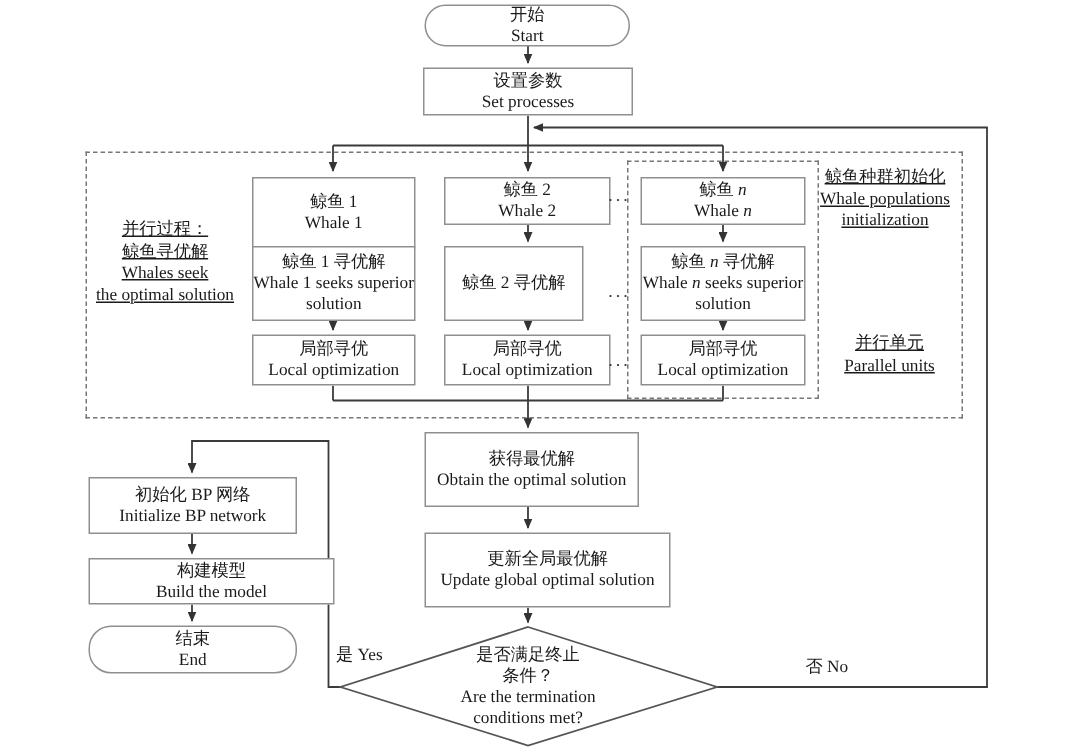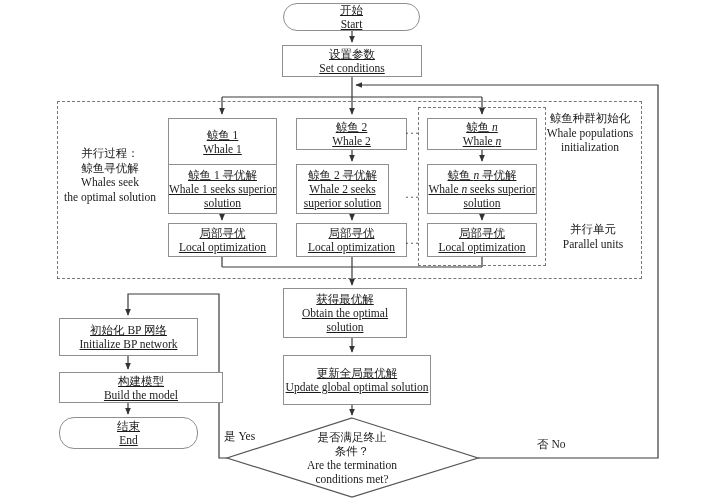--- a/index.html
+++ b/index.html
@@ -7,26 +7,26 @@
     position:relative;width:713px;height:500px;background:#ffffff;
     font-family:"Liberation Serif","DejaVu Serif",serif;color:#1a1a1a;overflow:hidden;
   }
   .wires{position:absolute;left:0;top:0;z-index:1;}
   .dashed-box{position:absolute;border:1px dashed #777;z-index:2;}
   .node{
     position:absolute;z-index:3;background:#fff;border:1.5px solid #8f8f8f;
     display:flex;flex-direction:column;align-items:center;justify-content:center;
     text-align:center;font-size:11.5px;line-height:14px;box-sizing:border-box;
   }
-  .node .ln{display:block;white-space:normal;text-decoration:underline;}
+  .node .ln{display:block;white-space:normal;}
   .stadium{border-radius:15px;}
   .label{
     position:absolute;z-index:3;text-align:center;font-size:11.5px;line-height:14.5px;
   }
-  .label .ln{display:block;white-space:nowrap;}
+  .label .ln{display:block;white-space:nowrap;text-decoration:underline;}
   .small-label{position:absolute;z-index:4;font-size:11.5px;white-space:nowrap;}
   .dots{position:absolute;z-index:3;font-size:12px;letter-spacing:1px;color:#333;}
   .diamond-text{
     position:absolute;z-index:3;display:flex;flex-direction:column;align-items:center;
     justify-content:center;text-align:center;font-size:11.5px;line-height:14px;background:transparent;
   }
   i{font-style:italic;}
 </style>
 </head>
 <body>
@@ -81,21 +81,21 @@
   <div class="dashed-box" style="left:57px;top:101px;width:583px;height:176px"></div>
   <div class="dashed-box" style="left:418px;top:107px;width:126px;height:157px"></div>
 
   <div class="node stadium" style="left:283px;top:3px;width:137px;height:28px">
     <span class="ln">开始</span>
     <span class="ln">Start</span>
   </div>
 
   <div class="node" style="left:282px;top:45px;width:140px;height:32px">
     <span class="ln">设置参数</span>
-    <span class="ln">Set conditions</span>
+    <span class="ln">Set processes</span>
   </div>
 
   <div class="node" style="left:168px;top:118px;width:109px;height:48px">
     <span class="ln">鲸鱼 1</span>
     <span class="ln">Whale 1</span>
   </div>
 
   <div class="node" style="left:296px;top:118px;width:111px;height:32px">
     <span class="ln">鲸鱼 2</span>
     <span class="ln">Whale 2</span>
@@ -106,21 +106,20 @@
     <span class="ln"><span>Whale </span><i>n</i></span>
   </div>
 
   <div class="node" style="left:168px;top:164px;width:109px;height:50px">
     <span class="ln">鲸鱼 1 寻优解</span>
     <span class="ln">Whale 1 seeks superior solution</span>
   </div>
 
   <div class="node" style="left:296px;top:164px;width:93px;height:50px">
     <span class="ln">鲸鱼 2 寻优解</span>
-    <span class="ln">Whale 2 seeks superior solution</span>
   </div>
 
   <div class="node" style="left:427px;top:164px;width:110px;height:50px">
     <span class="ln"><span>鲸鱼 </span><i>n</i><span> 寻优解</span></span>
     <span class="ln"><span>Whale </span><i>n</i><span> seeks superior solution</span></span>
   </div>
 
   <div class="node" style="left:168px;top:223px;width:109px;height:34px">
     <span class="ln">局部寻优</span>
     <span class="ln">Local optimization</span>
@@ -129,26 +128,26 @@
   <div class="node" style="left:296px;top:223px;width:111px;height:34px">
     <span class="ln">局部寻优</span>
     <span class="ln">Local optimization</span>
   </div>
 
   <div class="node" style="left:427px;top:223px;width:110px;height:34px">
     <span class="ln">局部寻优</span>
     <span class="ln">Local optimization</span>
   </div>
 
-  <div class="node" style="left:283px;top:288px;width:124px;height:50px">
+  <div class="node" style="left:283px;top:288px;width:143px;height:50px">
     <span class="ln">获得最优解</span>
     <span class="ln">Obtain the optimal solution</span>
   </div>
 
-  <div class="node" style="left:283px;top:355px;width:148px;height:50px">
+  <div class="node" style="left:283px;top:355px;width:164px;height:50px">
     <span class="ln">更新全局最优解</span>
     <span class="ln">Update global optimal solution</span>
   </div>
 
   <div class="node" style="left:59px;top:318px;width:139px;height:38px">
     <span class="ln">初始化 BP 网络</span>
     <span class="ln">Initialize BP network</span>
   </div>
 
   <div class="node" style="left:59px;top:372px;width:164px;height:31px">

